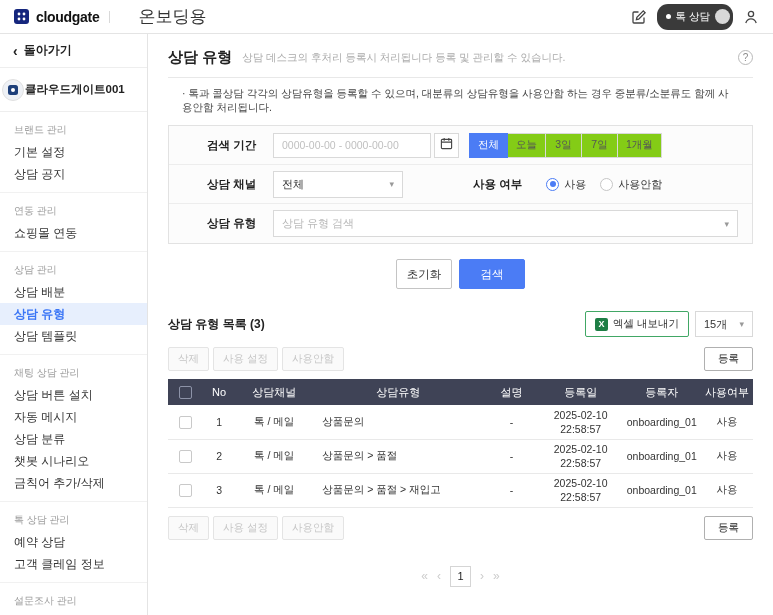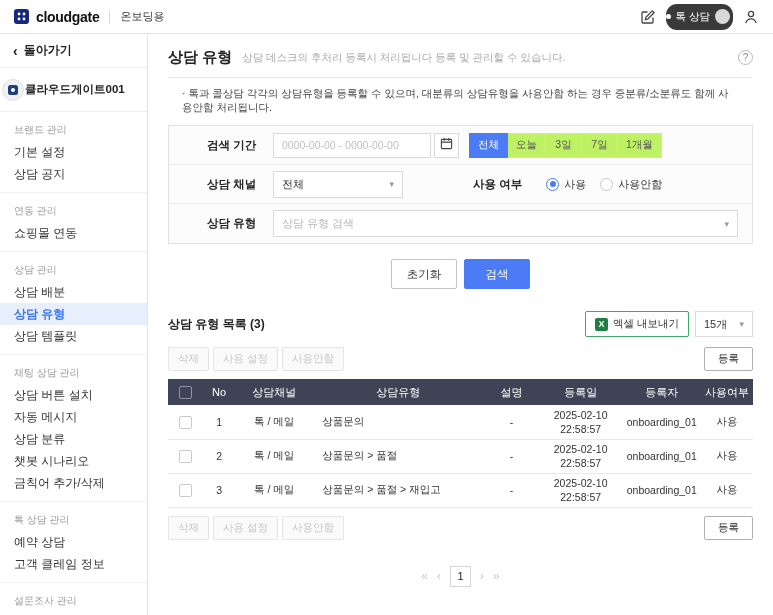--- a/index.html
+++ b/index.html
@@ -7,24 +7,24 @@
   body {
     width:773px; height:615px; overflow:hidden;
     background:#fff; color:#333;
     font-family:"Liberation Sans", sans-serif; font-size:12px;
   }
   
   .topbar { height:34px; border-bottom:1px solid #e4e4e4; display:flex; align-items:center; justify-content:space-between; padding:0 14px; }
   .logo-wrap { display:flex; align-items:center; gap:7px; }
   .logo-text { font-weight:bold; font-size:14px; color:#111; letter-spacing:-0.3px; }
   .hdr-divider { width:1px; height:12px; background:#d9d9d9; margin:0 3px; }
-  .workspace { font-size:11px; color:#333; }
+  .workspace { font-size:17px; color:#333;margin-left:18px; }
   .top-right { display:flex; align-items:center; gap:10px; }
   .icon-btn { display:flex; align-items:center; justify-content:center; cursor:pointer; }
-  .badge { background:#3a3a3a; border-radius:11px; height:26px; display:flex; align-items:center; gap:5px; padding:0 3px 0 0; color:#fff; font-size:10.5px; cursor:pointer; }
+  .badge { background:#3a3a3a; border-radius:11px; height:26px; display:flex; align-items:center; gap:5px; padding:0 3px 0 9px; color:#fff; font-size:10.5px; cursor:pointer; }
   .badge .dot { width:5px; height:5px; border-radius:50%; background:#fff; }
   .badge .knob { width:15px; height:15px; border-radius:50%; background:#d8d8d8; }
   
   .shell { display:flex; height:581px; }
   
   .sidebar { width:148px; flex-shrink:0; border-right:1px solid #e4e4e4; overflow:hidden; }
   .back { height:34px; display:flex; align-items:center; gap:6px; padding:0 13px; font-size:12px; font-weight:bold; color:#222; border-bottom:1px solid #eee; cursor:pointer; }
   .back .chev-l { font-size:14px; line-height:1; }
   .profile { height:44px; display:flex; align-items:center; gap:1px; padding:0 2px; border-bottom:1px solid #eee; cursor:pointer; }
   .avatar { width:22px; height:22px; border-radius:50%; background:#eef1f6; border:1px solid #e0e0e0; display:flex; align-items:center; justify-content:center; flex-shrink:0; }
@@ -43,38 +43,38 @@
   .note { font-size:10.5px; color:#444; margin:9px 14px 10px; }
   
   .filter { border:1px solid #e2e2e2; background:#fcfcfc; }
   .frow { display:flex; align-items:center; min-height:39px; border-bottom:1px solid #ededed; padding-right:12px; }
   .frow:last-child { border-bottom:none; }
   .flabel { width:104px; padding-left:38px; font-size:11.5px; font-weight:bold; color:#222; flex-shrink:0; }
   .date-input { width:158px; height:25px; border:1px solid #d9d9d9; background:#fff; font-size:10.5px; color:#555; padding:0 8px; font-family:inherit; }
   .date-input::placeholder { color:#c0c0c0; }
   .cal-btn { width:25px; height:25px; border:1px solid #d9d9d9; background:#fff; margin-left:3px; display:flex; align-items:center; justify-content:center; padding:0; cursor:pointer; }
   .seg { display:flex; margin-left:10px; }
-  .seg-btn { min-width:37px; height:25px; border:1px solid #d9d9d9; background:#bef264; font-size:10.5px; color:#555; margin-left:-1px; padding:0 8px; cursor:pointer; font-family:inherit; }
+  .seg-btn { min-width:37px; height:25px; border:1px solid #d9d9d9; background:#84cc16; font-size:10.5px; color:#555; margin-left:-1px; padding:0 8px; cursor:pointer; font-family:inherit; }
   .seg-btn:first-child { margin-left:0; }
   .seg-btn.active { background:#4b7cf5; border-color:#4b7cf5; color:#fff; position:relative; z-index:1; }
   .select { height:27px; border:1px solid #d9d9d9; background:#fff; display:flex; align-items:center; justify-content:space-between; padding:0 8px; font-size:11px; color:#333; cursor:pointer; }
   .select .chev { color:#999; font-size:9px; margin-left:6px; }
   .select.sm { width:130px; }
   .select.wide { flex:1; margin-right:2px; }
   .select.wide .ph { color:#b8b8b8; }
   .select.size { width:58px; height:26px; }
   .use-group { display:flex; align-items:center; margin-left:70px; gap:14px; }
   .use-label { font-size:11.5px; font-weight:bold; color:#222; margin-right:10px; }
   .radio-opt { display:flex; align-items:center; gap:5px; font-size:11px; color:#333; cursor:pointer; }
   .radio { width:13px; height:13px; border-radius:50%; border:1px solid #c6c6c6; background:#fff; position:relative; flex-shrink:0; }
   .radio.sel { border-color:#4b7cf5; }
   .radio.sel::after { content:""; position:absolute; left:2.5px; top:2.5px; right:2.5px; bottom:2.5px; border-radius:50%; background:#4b7cf5; }
   
   .actions { display:flex; justify-content:center; gap:7px; margin-top:15px; }
-  .btn-outline { width:66px; height:30px; border:1px solid #c4c4c4; background:#fff; font-size:11.5px; color:#333; cursor:pointer; font-family:inherit; border-radius:2px; }
+  .btn-outline { width:56px; height:30px; border:1px solid #c4c4c4; background:#fff; font-size:11.5px; color:#333; cursor:pointer; font-family:inherit; border-radius:2px; }
   .btn-primary { width:66px; height:30px; border:1px solid #4b7cf5; background:#4b7cf5; color:#fff; font-size:11.5px; cursor:pointer; font-family:inherit; border-radius:2px; }
   
   .list-head { display:flex; align-items:center; justify-content:space-between; margin-top:22px; }
   .list-title { font-size:12px; font-weight:bold; color:#222; }
   .list-right { display:flex; align-items:center; gap:6px; }
   .excel-btn { height:26px; display:flex; align-items:center; gap:5px; border:1px solid #41a765; background:#fff; font-size:10.5px; color:#333; padding:0 9px; cursor:pointer; font-family:inherit; border-radius:2px; }
   .xl-icon { width:13px; height:13px; background:#1e7e45; color:#fff; font-size:9px; font-weight:bold; display:flex; align-items:center; justify-content:center; border-radius:2px; }
   .toolbar { display:flex; align-items:center; margin-top:10px; }
   .toolbar.bottom { margin-top:8px; }
   .tb-left { display:flex; gap:4px; flex:1; }

